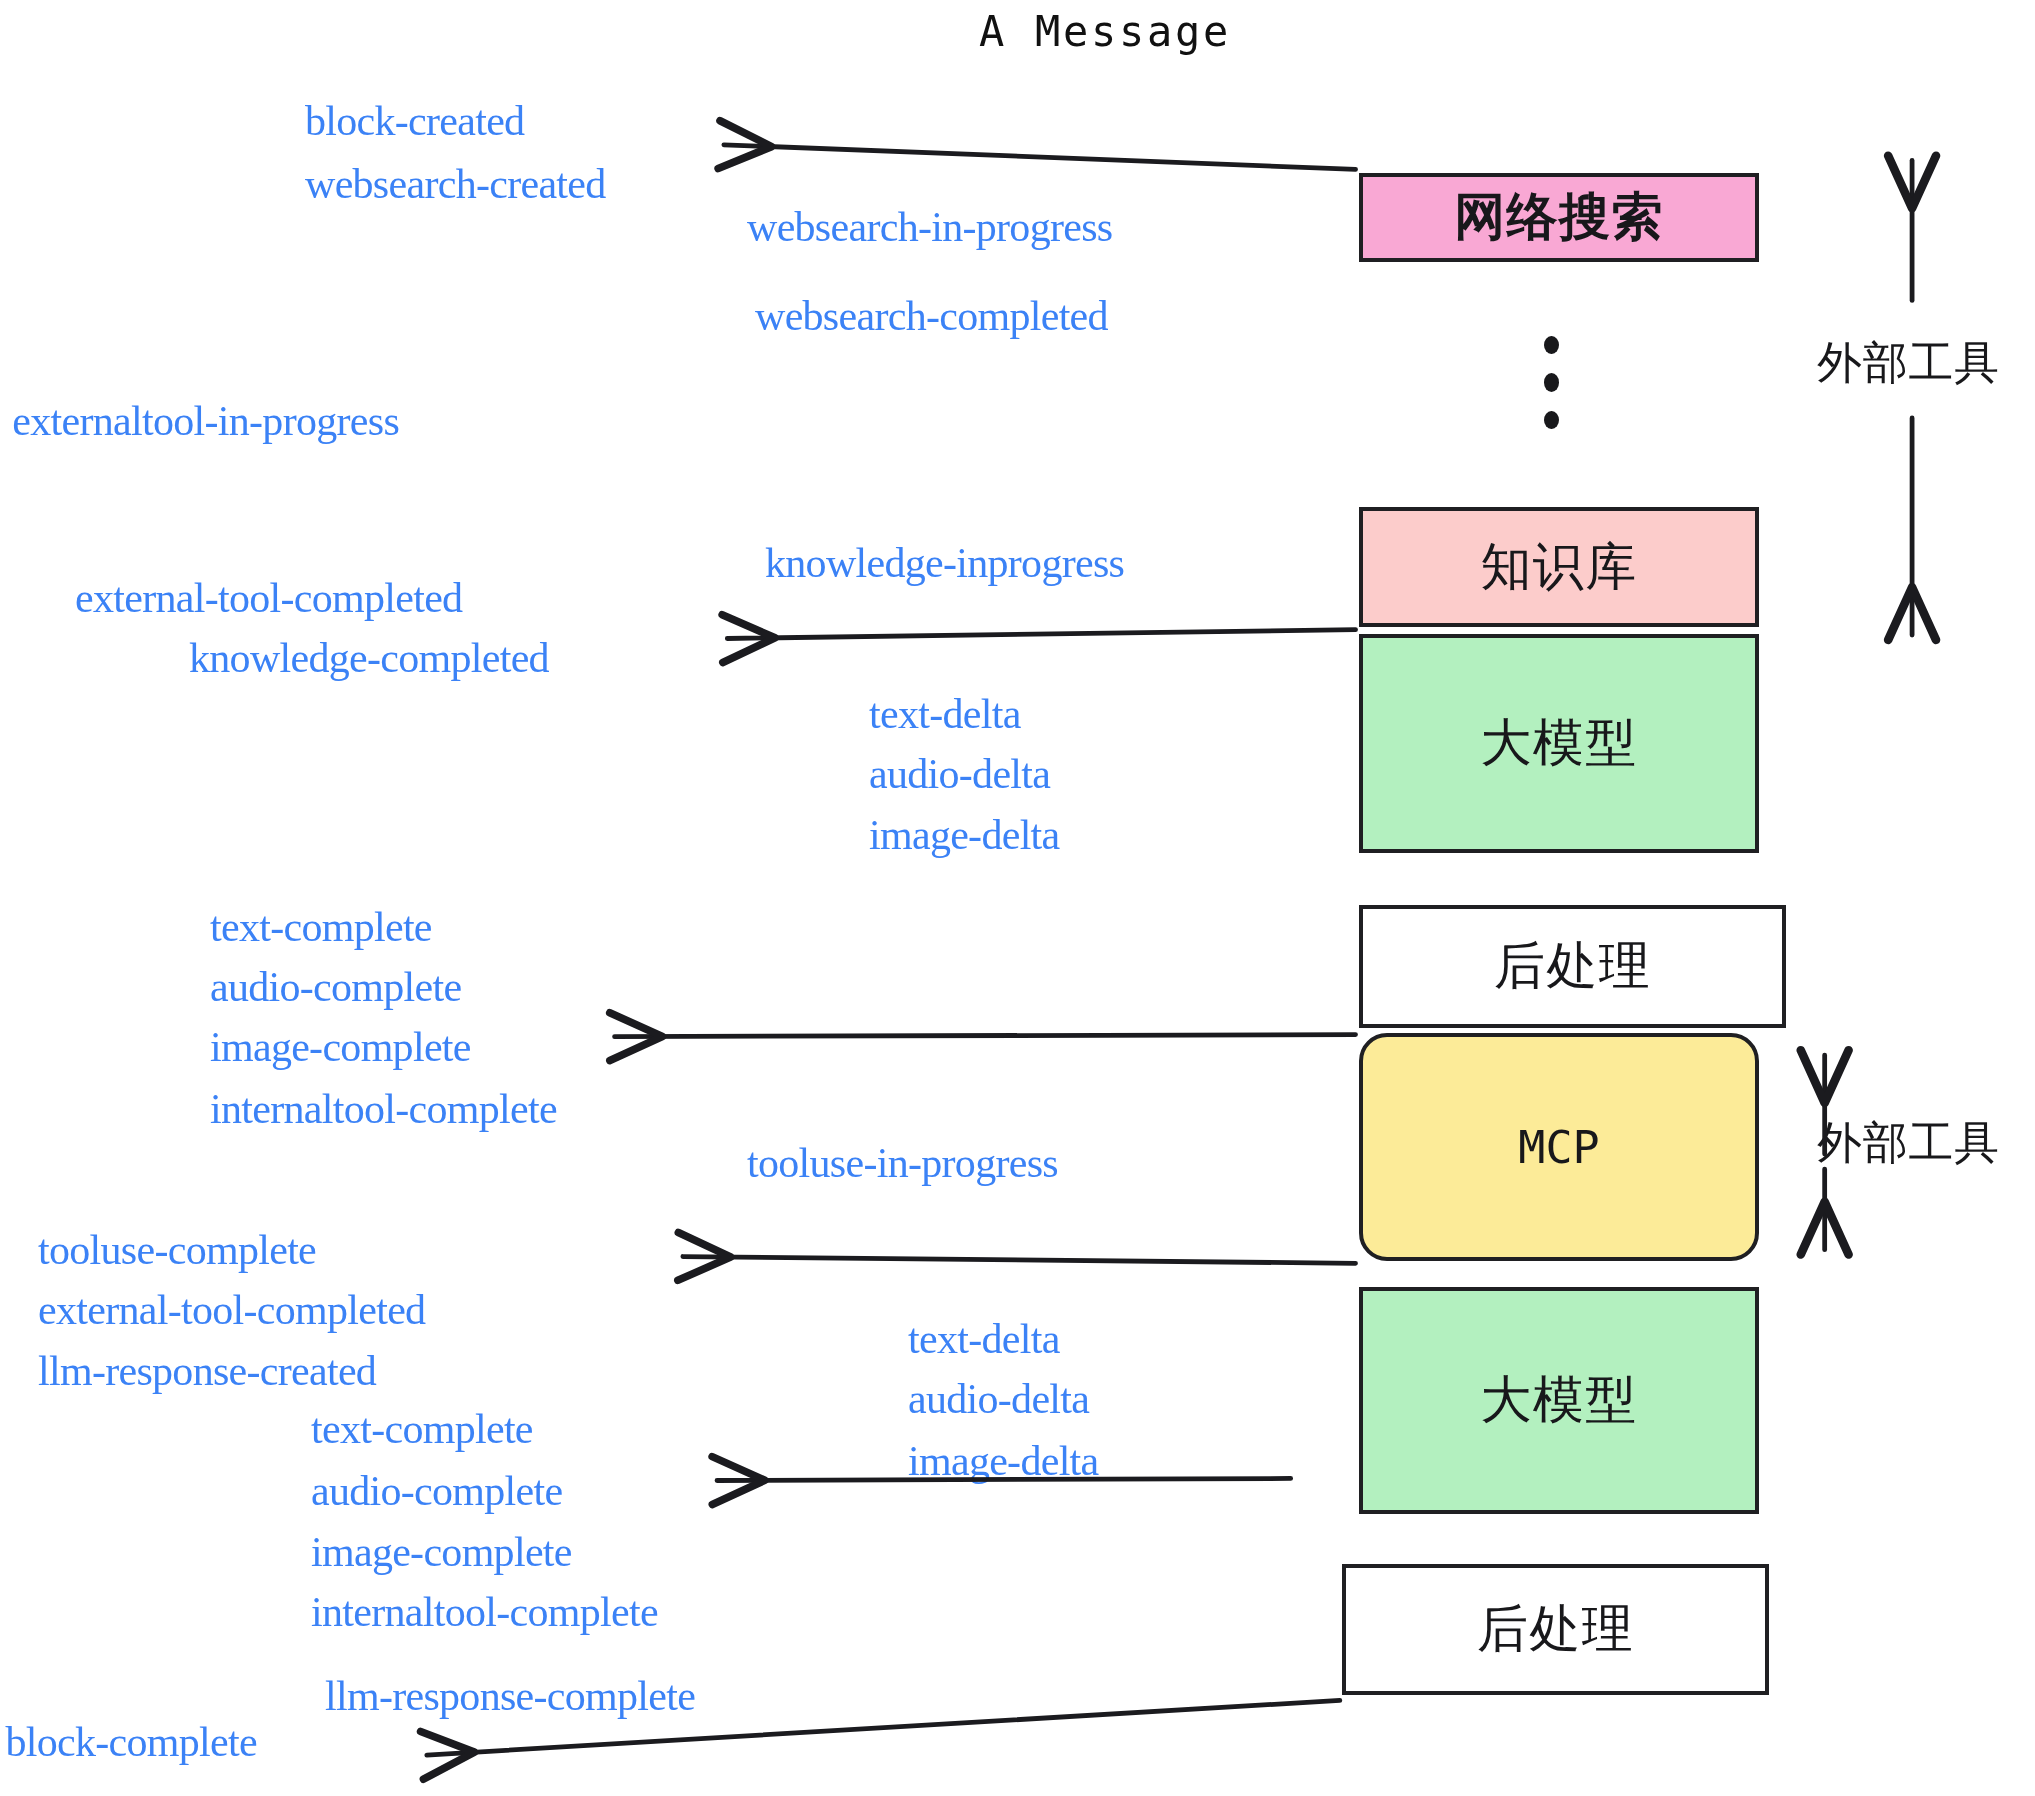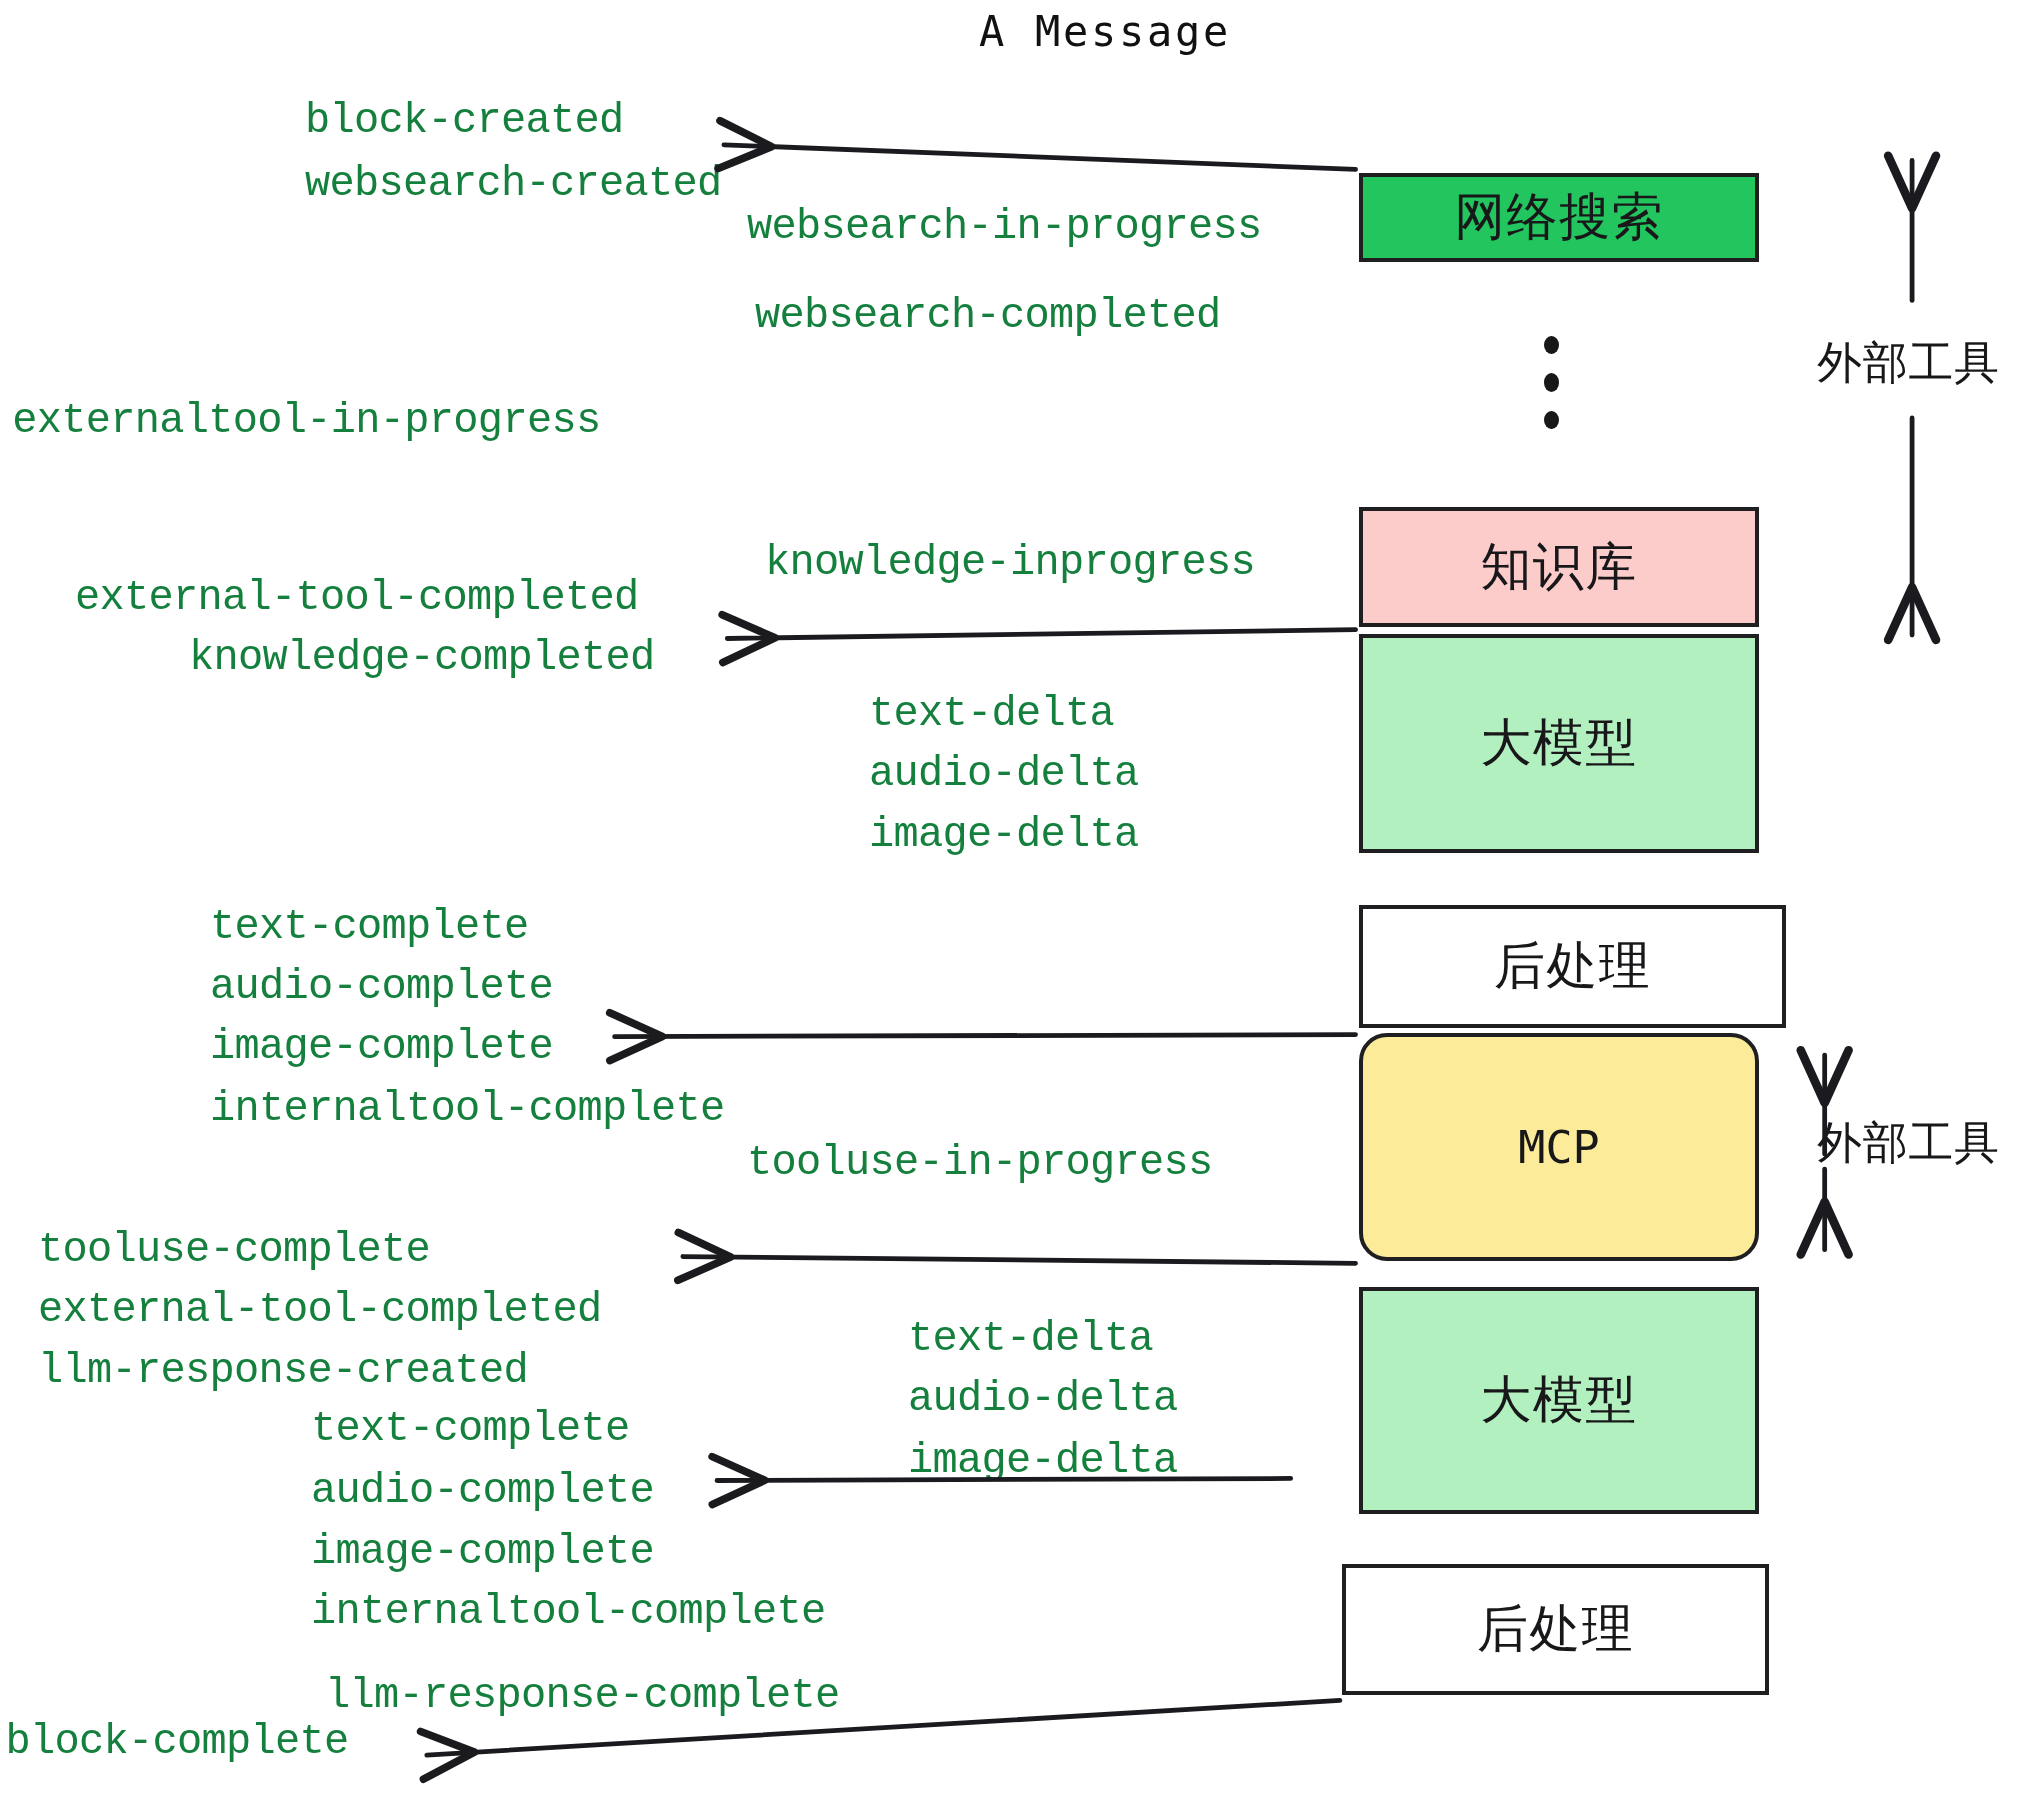--- a/index.html
+++ b/index.html
@@ -10,24 +10,24 @@
   #stage{
     position:relative;
     width:2035px;
     height:1796px;
     background:#ffffff;
     overflow:hidden;
     padding-left:8px;
   }
   .lbl{
     position:absolute;
-    font-family:Liberation Mono, monospace;
+    font-family:Liberation Serif, serif;
     font-size:42px;
     line-height:1.0;
-    color:#15803d;
+    color:#3b82f6;
     white-space:nowrap;
     letter-spacing:-0.7px;
   }
   .title{
     position:absolute;
     font-family:"DejaVu Sans Mono","Liberation Mono",monospace;
     font-size:42px;
     color:#111;
     white-space:nowrap;
     letter-spacing:2.7px;
@@ -78,21 +78,21 @@
     pointer-events:none;
   }
 </style>
 </head>
 <body>
 
 <div id="stage">
 
   <div class="title" style="left:979px; top:6.8px;">A Message</div>
 
-  <div class="box" style="left:1359px; top:173px; width:400px; height:89px; background:#22c55e;">
+  <div class="box" style="left:1359px; top:173px; width:400px; height:89px; background:#f9a8d4;font-weight:bold;">
     <span>网络搜索</span>
   </div>
 
   <div class="ellipsis" style="left:1544px; top:336px;">
     <i></i>
     <i></i>
     <i></i>
   </div>
 
   <div class="box" style="left:1359px; top:507px; width:400px; height:120px; background:#FCCCCB;">

